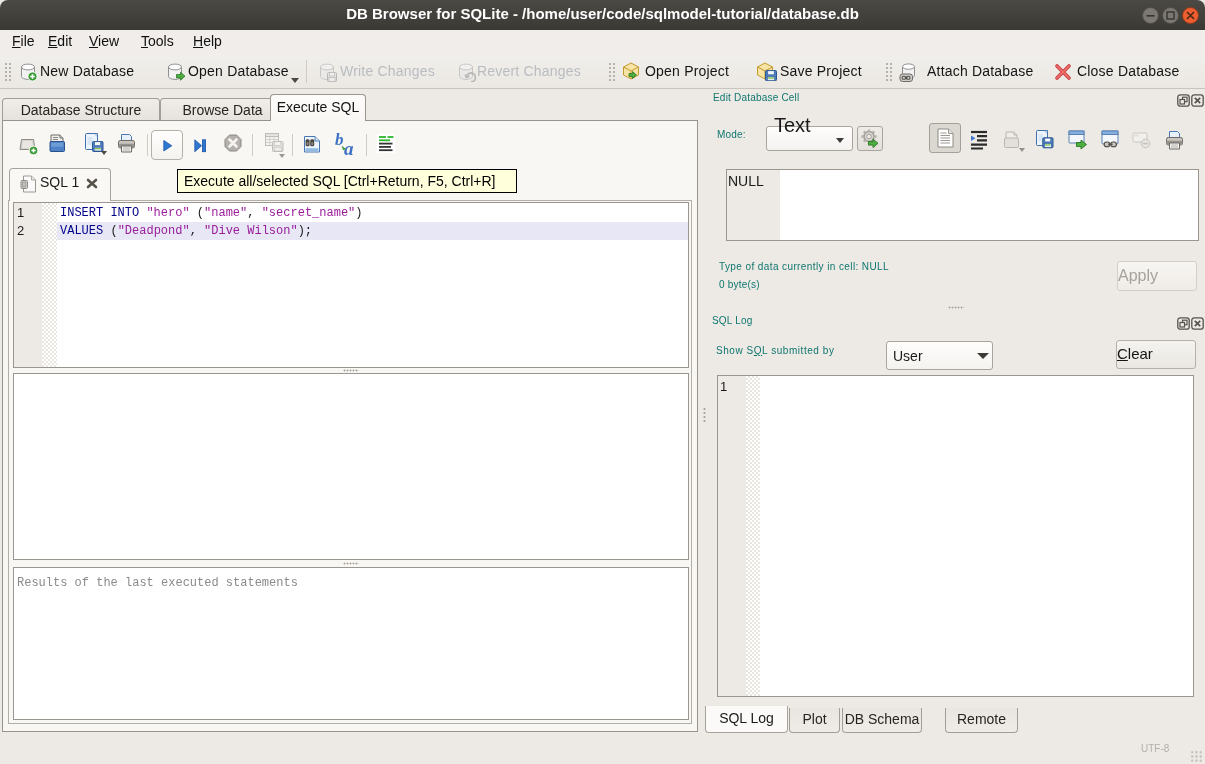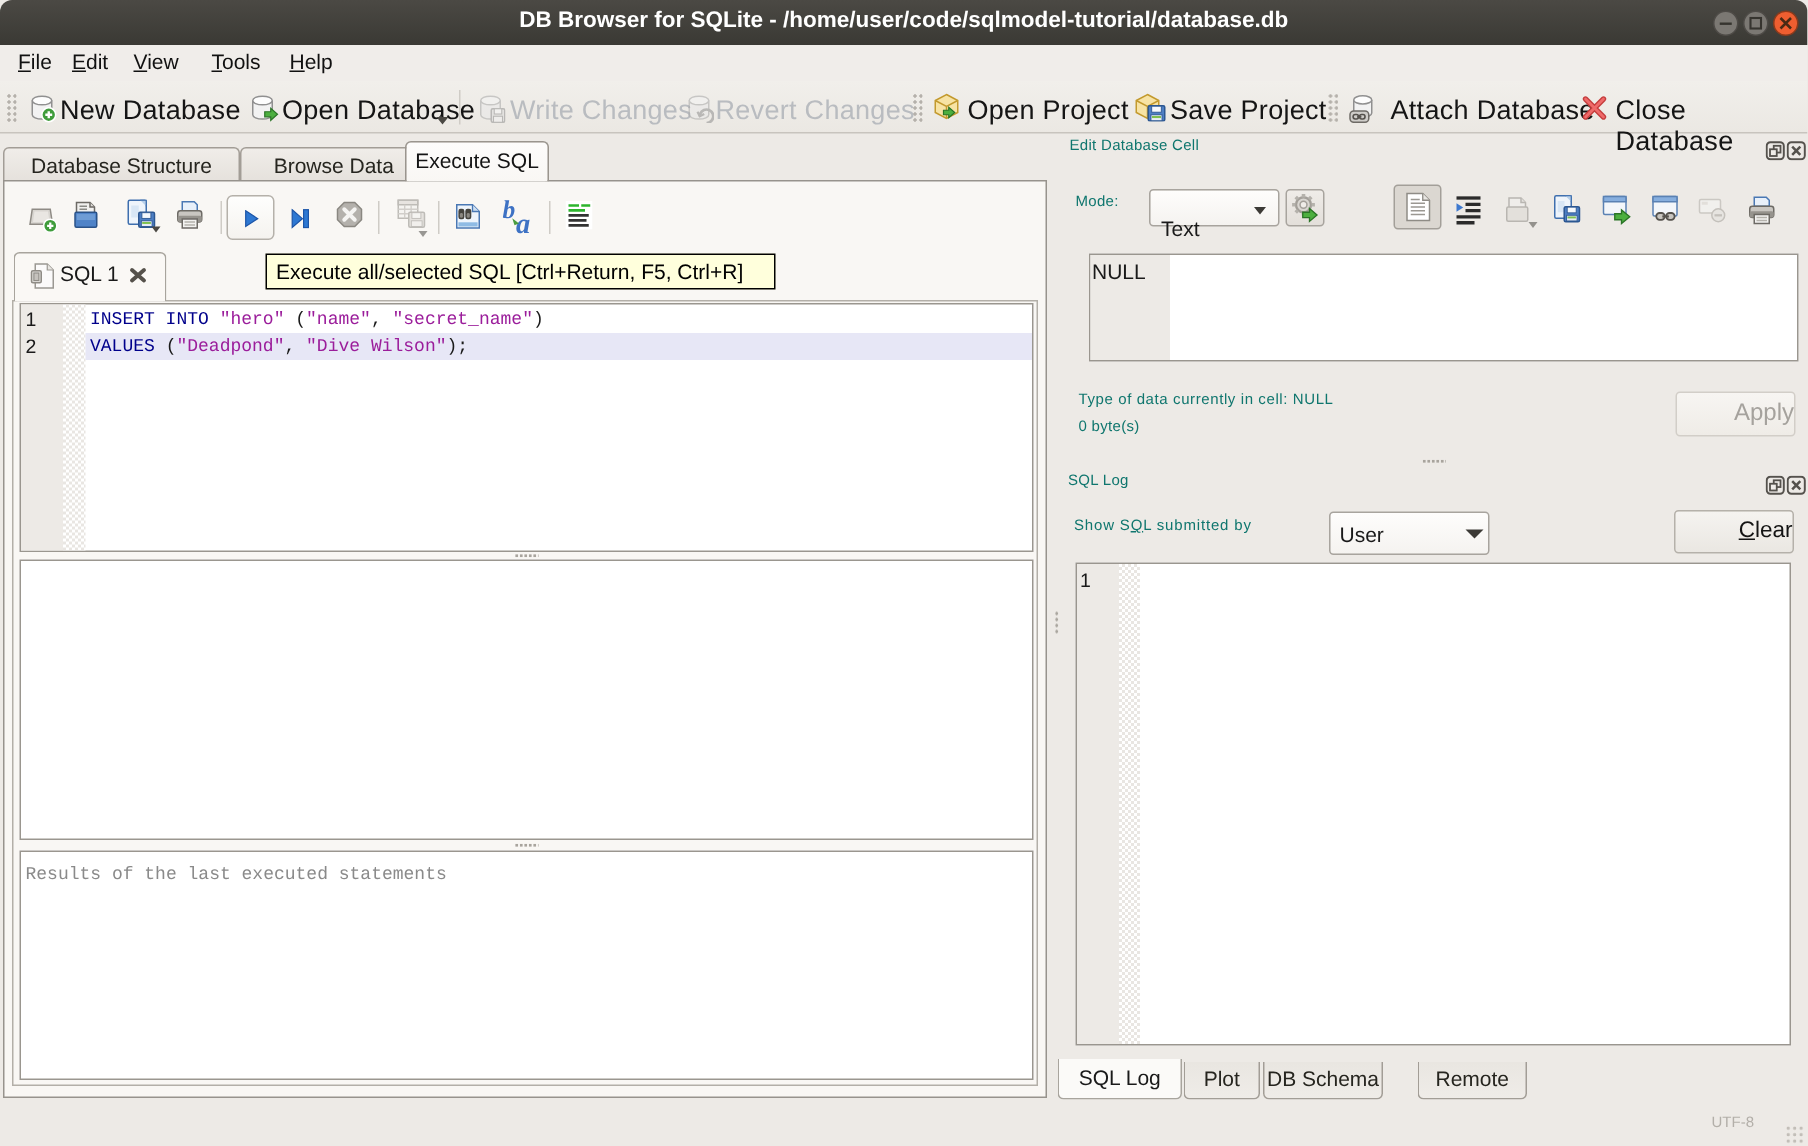--- a/index.html
+++ b/index.html
@@ -4,21 +4,21 @@
 html,body{width:1205px;height:764px;overflow:hidden}
 body{position:relative;font-family:"Liberation Sans",sans-serif;background:#EDEAE6;font-size:14px;color:#1a1a1a}
 .abs{position:absolute}
 #titlebar{position:absolute;left:0;top:0;width:1205px;height:30px;background:linear-gradient(#4b4944,#3a3934);border-radius:8px 8px 0 0}
 #title{position:absolute;left:0;right:0;top:5px;text-align:center;color:#fff;font-weight:bold;font-size:15px}
 .winbtn{position:absolute;top:7px;width:17px;height:17px;border-radius:50%}
 #menubar{position:absolute;left:0;top:30px;width:1205px;height:24px;background:#F0EDEA}
 .menuitem{position:absolute;top:33px;font-size:14px;color:#111}
 .menuitem u{text-decoration:underline}
 #toolbar{position:absolute;left:0;top:54px;width:1205px;height:35px;background:linear-gradient(#F1EFEB,#EBE8E3);border-bottom:1px solid #C8C4BE}
-.tbtext{position:absolute;top:63px;font-size:18px;color:#151515;letter-spacing:0.2px}
+.tbtext{position:absolute;top:63px;font-size:14px;color:#151515;letter-spacing:0.2px}
 .tbtext.dis{color:#b9bcc0}
 .tbsep{position:absolute;top:60px;width:1px;height:23px;background:#cfccc6}
 .tbhandle{position:absolute;top:62px;width:7px;height:20px;
  background-image:radial-gradient(circle,#b5b1ab 1px,transparent 1.2px);background-size:4px 4px}
 .caret{position:absolute;width:0;height:0;border-left:4px solid transparent;border-right:4px solid transparent;border-top:5px solid #4a4843}
 
 .mtab{position:absolute;top:98px;height:23px;background:linear-gradient(#F0EDE9,#E5E1DC);border:1px solid #A29D96;border-bottom:none;border-radius:4px 4px 0 0;font-size:14px;color:#26251f;text-align:center;line-height:22px}
 #tab-active{position:absolute;top:94px;height:27px;background:linear-gradient(#FDFCFB,#F9F7F4);border:1px solid #9A958E;border-bottom:none;border-radius:4px 4px 0 0;font-size:14px;color:#141414;text-align:center;line-height:24px;z-index:3}
 #page{position:absolute;left:2px;top:120px;width:696px;height:612px;background:#F9F7F4;border:1px solid #97938D}
 #innerpane{position:absolute;left:8px;top:200px;width:684px;height:524px;border:1px solid #B3AFA8}
@@ -27,21 +27,21 @@
 #sqltab{position:absolute;left:9px;top:168px;width:102px;height:33px;background:#FAF8F5;border:1px solid #A8A49D;border-bottom:none;border-radius:4px 4px 0 0;z-index:2}
 #tooltip{position:absolute;left:177px;top:169px;width:340px;height:24px;background:#FFFFDC;border:1px solid #000;font-size:14px;color:#000;line-height:22px;padding-left:6px;z-index:5}
 .gutter{position:absolute;background:#EDEAE6}
 .hatch{position:absolute;background:conic-gradient(#E9E6E2 25%,#fff 0 50%,#E9E6E2 0 75%,#fff 0);background-size:4px 4px}
 .mono{font-family:"Liberation Mono",monospace;font-size:12px;white-space:pre}
 .kw{color:#00008B;font-weight:normal}
 .str{color:#9B1D9B}
 .dots-h{position:absolute;width:16px;height:3px;background-image:radial-gradient(circle,#a8a49d 0.9px,transparent 1.1px);background-size:3px 3px}
 .dots-v{position:absolute;width:3px;height:16px;background-image:radial-gradient(circle,#aaa69f 1px,transparent 1.2px);background-size:3px 4px}
 .combo{position:absolute;background:linear-gradient(#FEFDFC,#F5F3F0);border:1px solid #A8A49E;border-radius:3px}
-.btn{position:absolute;border-radius:3px;text-align:right}
+.btn{position:absolute;border-radius:3px;text-align:left}
 .docktitle{position:absolute;font-size:10px;color:#0f766e;letter-spacing:0.2px}
 .btab{position:absolute;height:25px;background:linear-gradient(#E9E6E1,#EFECE8);border:1px solid #A29D96;border-top:none;border-radius:0 0 4px 4px;font-size:14px;color:#26251f;text-align:center;line-height:23px}
 </style></head>
 <body>
 
 <div id="titlebar"></div>
 <div id="title">DB Browser for SQLite - /home/user/code/sqlmodel-tutorial/database.db</div>
 <div class="winbtn" style="left:1142px;background:#7b7873;border:1px solid #4e4b47"></div>
 <div class="winbtn" style="left:1162px;background:#7b7873;border:1px solid #4e4b47"></div>
 <div class="winbtn" style="left:1182px;background:#EF5E30;border:1px solid #8a3a1c"></div>
@@ -244,21 +244,21 @@
  <rect x="0.8" y="0.8" width="11.4" height="11.4" rx="2.5" fill="none" stroke="#55524d" stroke-width="1.3"></rect>
  <rect x="5.5" y="3.2" width="4.5" height="4.5" fill="none" stroke="#55524d" stroke-width="1.2"></rect>
  <rect x="3" y="5.5" width="4.5" height="4.5" fill="#F0EDE9" stroke="#55524d" stroke-width="1.2"></rect>
 </svg>
 <svg class="icon" style="left:1191px;top:94px" width="13" height="13">
  <rect x="0.8" y="0.8" width="11.4" height="11.4" rx="2.5" fill="none" stroke="#55524d" stroke-width="1.3"></rect>
  <path d="M3.8 3.8 l5.4 5.4 M9.2 3.8 l-5.4 5.4" stroke="#55524d" stroke-width="1.7"></path>
 </svg>
 <div class="docktitle" style="left:717px;top:129px">Mode:</div>
 <div class="combo" style="left:766px;top:126px;width:87px;height:25px"></div>
-<div class="abs" style="left:774px;top:144px;font-size:14px">Text</div>
+<div class="abs" style="left:774px;top:114px;font-size:20px">Text</div>
 <div class="caret" style="left:836px;top:138px;border-top-color:#3c3a36;border-left-width:4.5px;border-right-width:4.5px;border-top-width:5.5px"></div>
 <div class="btn" style="left:857px;top:126px;width:26px;height:25px;background:linear-gradient(#EFECE8,#E3DFDA);border:1px solid #A8A49E"></div>
 <div class="btn" style="left:929px;top:123px;width:32px;height:30px;background:#DBD7D1;border:1px solid #A39F99"></div>
 <svg class="icon" style="left:860px;top:128px" width="22" height="22">
  <circle cx="9" cy="8.5" r="5" fill="#d9d6d1" stroke="#a39f99" stroke-width="1.6"></circle>
  <g stroke="#b5b2ac" stroke-width="2.4">
   <path d="M9 1.4 V3.6 M9 13.4 v2.2 M1.4 8.5 H3.6 M14.4 8.5 h2.2 M3.8 3.3 L5.3 4.8 M12.7 12.2 l1.5 1.5 M14.2 3.3 L12.7 4.8 M5.3 12.2 l-1.5 1.5"></path>
  </g>
  <circle cx="9" cy="8.5" r="2.3" fill="#efece8" stroke="#a39f99"></circle>
  <path d="M8.5 13.5 h4.5 v-2.5 l5 4.3 -5 4.3 v-2.5 h-4.5 z" fill="#4caf3f" stroke="#2a7426" stroke-width="0.9"></path>

